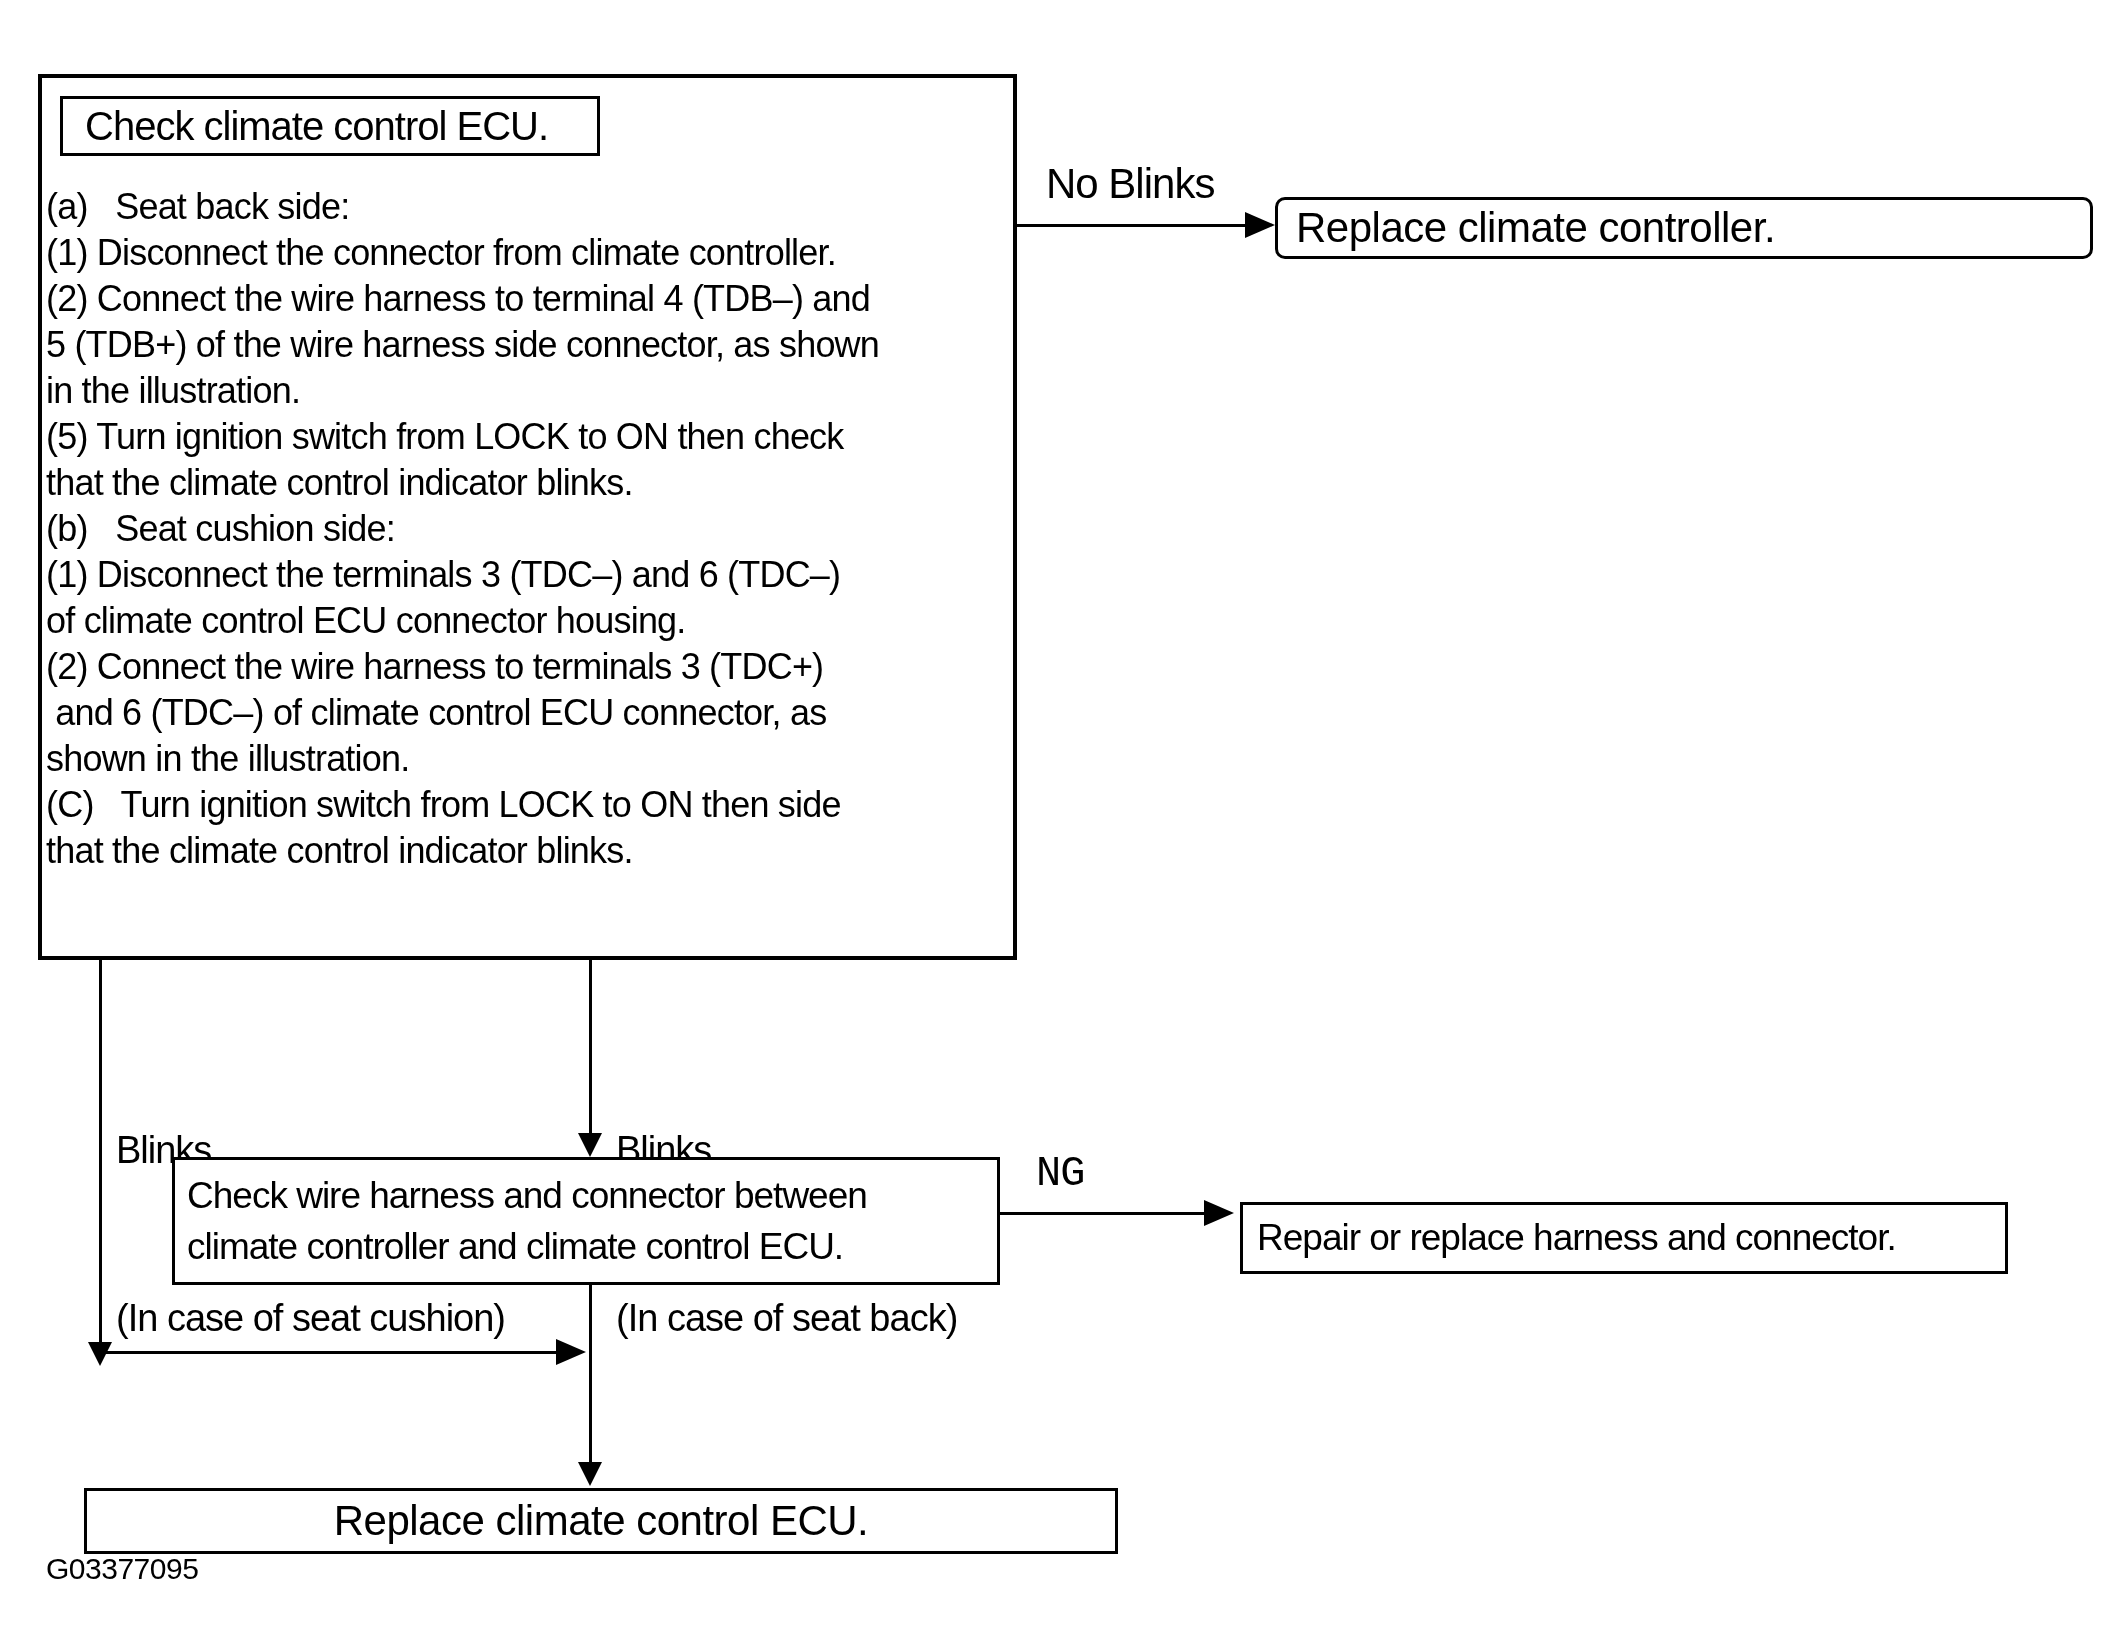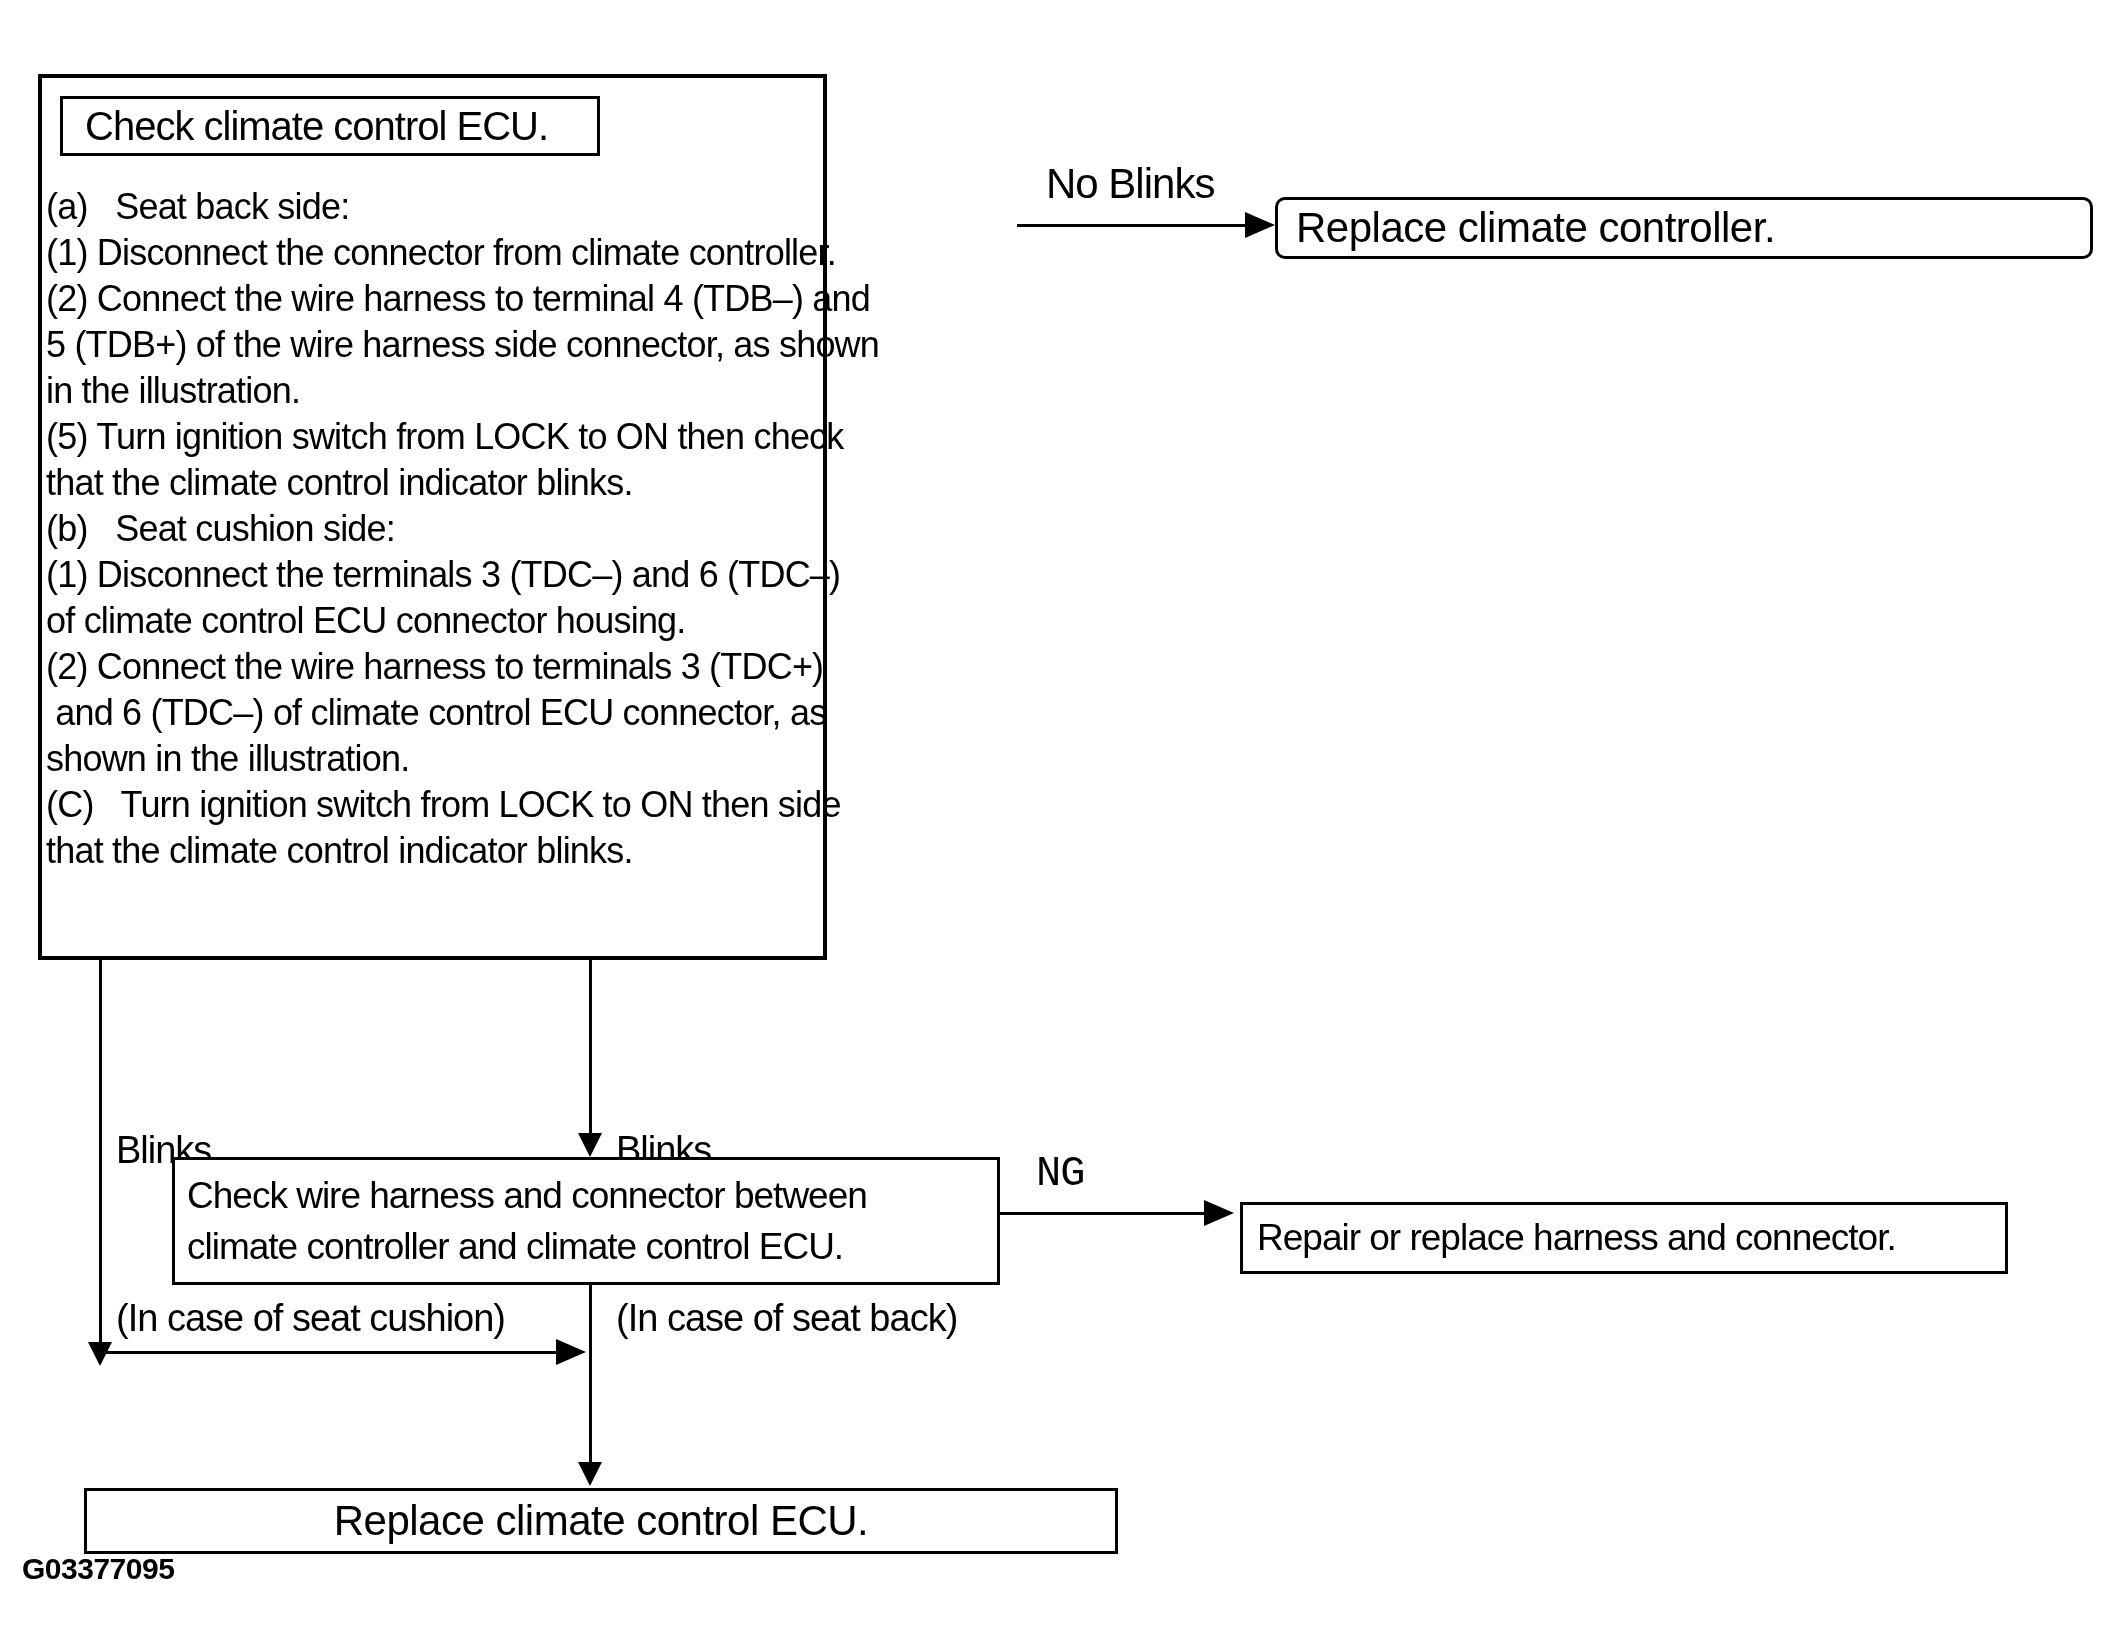--- a/index.html
+++ b/index.html
@@ -4,21 +4,21 @@
 <style>
   html,body{margin:0;padding:0;background:#ffffff;}
   .page{
     position:relative;width:2124px;height:1651px;background:#ffffff;
     font-family:"Liberation Sans","DejaVu Sans",sans-serif;color:#000;
     overflow:hidden;
   }
   .page *{box-sizing:border-box;}
   
   .box{position:absolute;border:4px solid #000;background:#fff;}
-  .main-box{left:38px;top:74px;width:789px;height:886px;}
+  .main-box{left:38px;top:74px;width:979px;height:886px;}
   .title-box{
     position:absolute;left:18px;top:18px;width:540px;height:60px;border:3px solid #000;
     display:flex;align-items:center;padding-left:22px;
     font-size:40px;letter-spacing:-1px;white-space:pre;
   }
   .start-body{
     position:absolute;left:4px;top:106px;right:2px;
     font-size:36px;line-height:46px;letter-spacing:-0.8px;
   }
   .tline{white-space:pre;}
@@ -27,21 +27,21 @@
   .check-harness-box{left:172px;top:1157px;width:828px;height:128px;flex-direction:column;align-items:flex-start;justify-content:center;padding-left:12px;font-size:37px;line-height:51px;letter-spacing:-1px;}
   .repair-box{left:1240px;top:1181px;width:768px;height:72px;padding-left:14px;font-size:37px;letter-spacing:-1px;margin-top:21px;}
   .replace-ecu-box{left:84px;top:1488px;width:1034px;height:66px;justify-content:center;font-size:42px;letter-spacing:-0.5px;}
   
   .lbl{position:absolute;font-size:42px;letter-spacing:-1px;white-space:pre;}
   .no-blinks-label{left:1046px;top:160px;}
   .ng-label{left:1036px;top:1150px;font-family:Liberation Mono, monospace;}
   .branch-label{position:absolute;font-size:38px;line-height:56px;letter-spacing:-1px;white-space:pre;}
   .blinks-cushion-label{left:116px;top:1010px;}
   .blinks-back-label{left:616px;top:1010px;}
-  .figure-code{position:absolute;left:22px;top:1552px;font-size:30px;font-weight:700;letter-spacing:-0.5px;}
+  .figure-code{position:absolute;left:46px;top:1552px;font-size:30px;font-weight:400;letter-spacing:-0.5px;}
   
   .hline,.vline{position:absolute;background:#000;}
   .hline{height:3px;}
   .vline{width:3px;}
   .no-blinks-line{left:1017px;top:224px;width:228px;}
   .cushion-line{left:99px;top:960px;height:384px;}
   .back-line{left:589px;top:960px;height:175px;}
   .harness-out-line{left:589px;top:1285px;height:179px;}
   .ng-line{left:1000px;top:1212px;width:206px;}
   .merge-line{left:100px;top:1351px;width:458px;}

